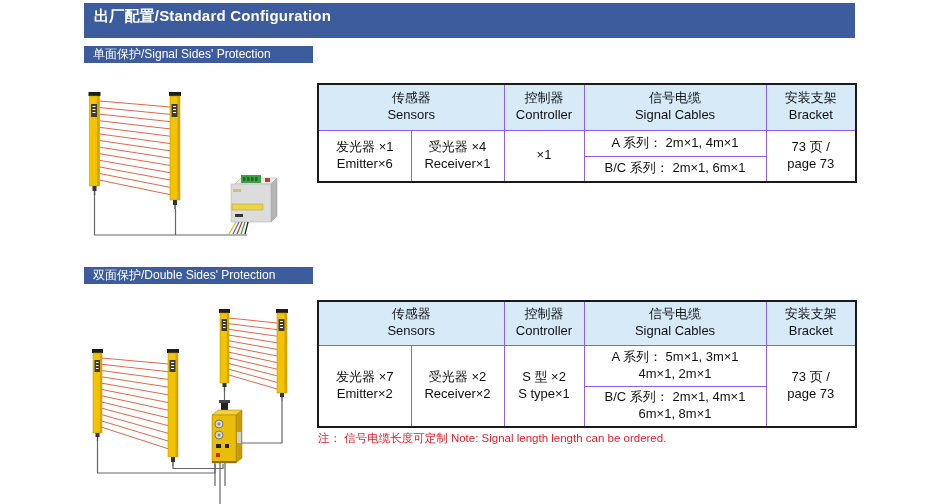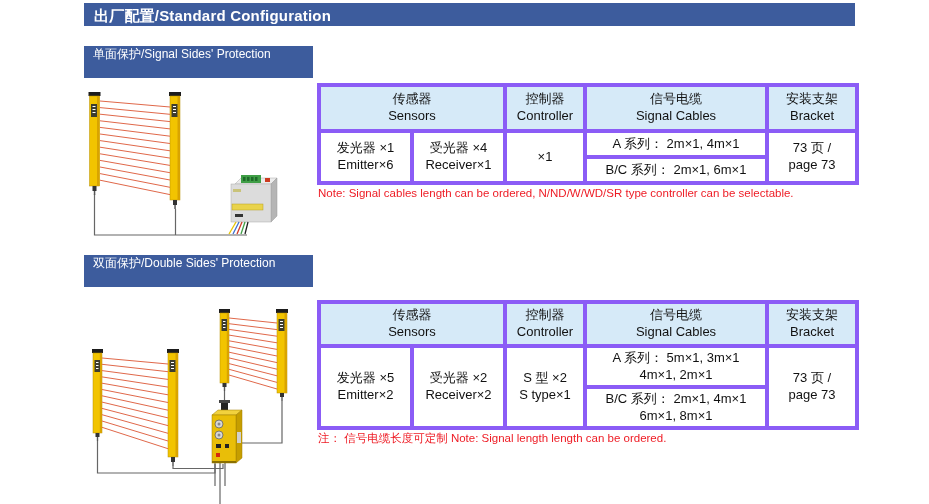--- a/index.html
+++ b/index.html
@@ -1,38 +1,38 @@
 <!DOCTYPE html>
 <html><head>
 <meta charset="utf-8">
 <style>
   html,body { margin:0; padding:0; }
   body {
     position:relative; width:929px; height:504px; background:#ffffff;
     font-family:"Liberation Sans", sans-serif; overflow:hidden; color:#111;
   }
   .title-bar {
-    position:absolute; left:84px; top:3px; width:761px; height:23px;
+    position:absolute; left:84px; top:3px; width:761px; height:35px;
     background:#3d5c9d; color:#ffffff; font-weight:bold; font-size:15px;
     line-height:25px; padding-left:10px; letter-spacing:.2px;
   }
   .section-heading {
     position:absolute; background:#3d5c9d; color:#ffffff; font-size:12px;
-    height:32px; line-height:17px; padding-left:9px; width:220px;
+    height:17px; line-height:17px; padding-left:9px; width:220px;
   }
   #heading1 { left:84px; top:46px; }
-  #heading2 { left:84px; top:255px; }
+  #heading2 { left:84px; top:267px; }
 
   table.config-table {
     position:absolute; border-collapse:collapse; table-layout:fixed;
     width:538px; font-size:13px; text-align:center; background:#ffffff;
     border:2px solid #1a1a1a;
   }
   .config-table th, .config-table td {
-    border:4px solid #8b5cf6; padding:0; font-weight:normal; vertical-align:middle;
+    border:1px solid #8b5cf6; padding:0; font-weight:normal; vertical-align:middle;
   }
   .config-table thead th { background:#d6eaf8; }
   #table1 { left:317px; top:83px; }
   #table2 { left:317px; top:300px; }
   #table1 thead tr { height:46px; }
   #table1 tbody tr { height:26px; }
   #table2 thead tr { height:44px; }
   #table2 tbody tr { height:41px; }
   .cellline { line-height:1.3; }
 
@@ -180,21 +180,20 @@
     </tr>
     <tr>
       <td>
         <div class="cellline">B/C 系列： 2m×1, 6m×1</div>
       </td>
     </tr>
   </tbody>
 </table>
 
 <div class="note" id="note1">
-  <div>Note: Signal cables length can be ordered, N/ND/W/WD/SR type controller can be selectable.</div>
 </div>
 
 <div class="section-heading" id="heading2">双面保护/Double Sides' Protection</div>
 
 <div class="figure" id="figure2">
 <svg width="215" height="205" viewBox="0 0 215 205">
 
   <g>
     <polyline class="cable" points="13.5,141 13.5,173 131,173 131,164"></polyline>
     <polyline class="cable" points="89,166 89,168.5 139,168.5 139,164"></polyline>
@@ -325,21 +324,21 @@
       </th>
       <th>
         <div class="cellline">安装支架</div>
         <div class="cellline">Bracket</div>
       </th>
     </tr>
   </thead>
   <tbody>
     <tr>
       <td rowspan="2">
-        <div class="cellline">发光器 ×5</div>
+        <div class="cellline">发光器 ×7</div>
         <div class="cellline">Emitter×2</div>
       </td>
       <td rowspan="2">
         <div class="cellline">受光器 ×2</div>
         <div class="cellline">Receiver×2</div>
       </td>
       <td rowspan="2">
         <div class="cellline">S 型 ×2</div>
         <div class="cellline">S type×1</div>
       </td>

